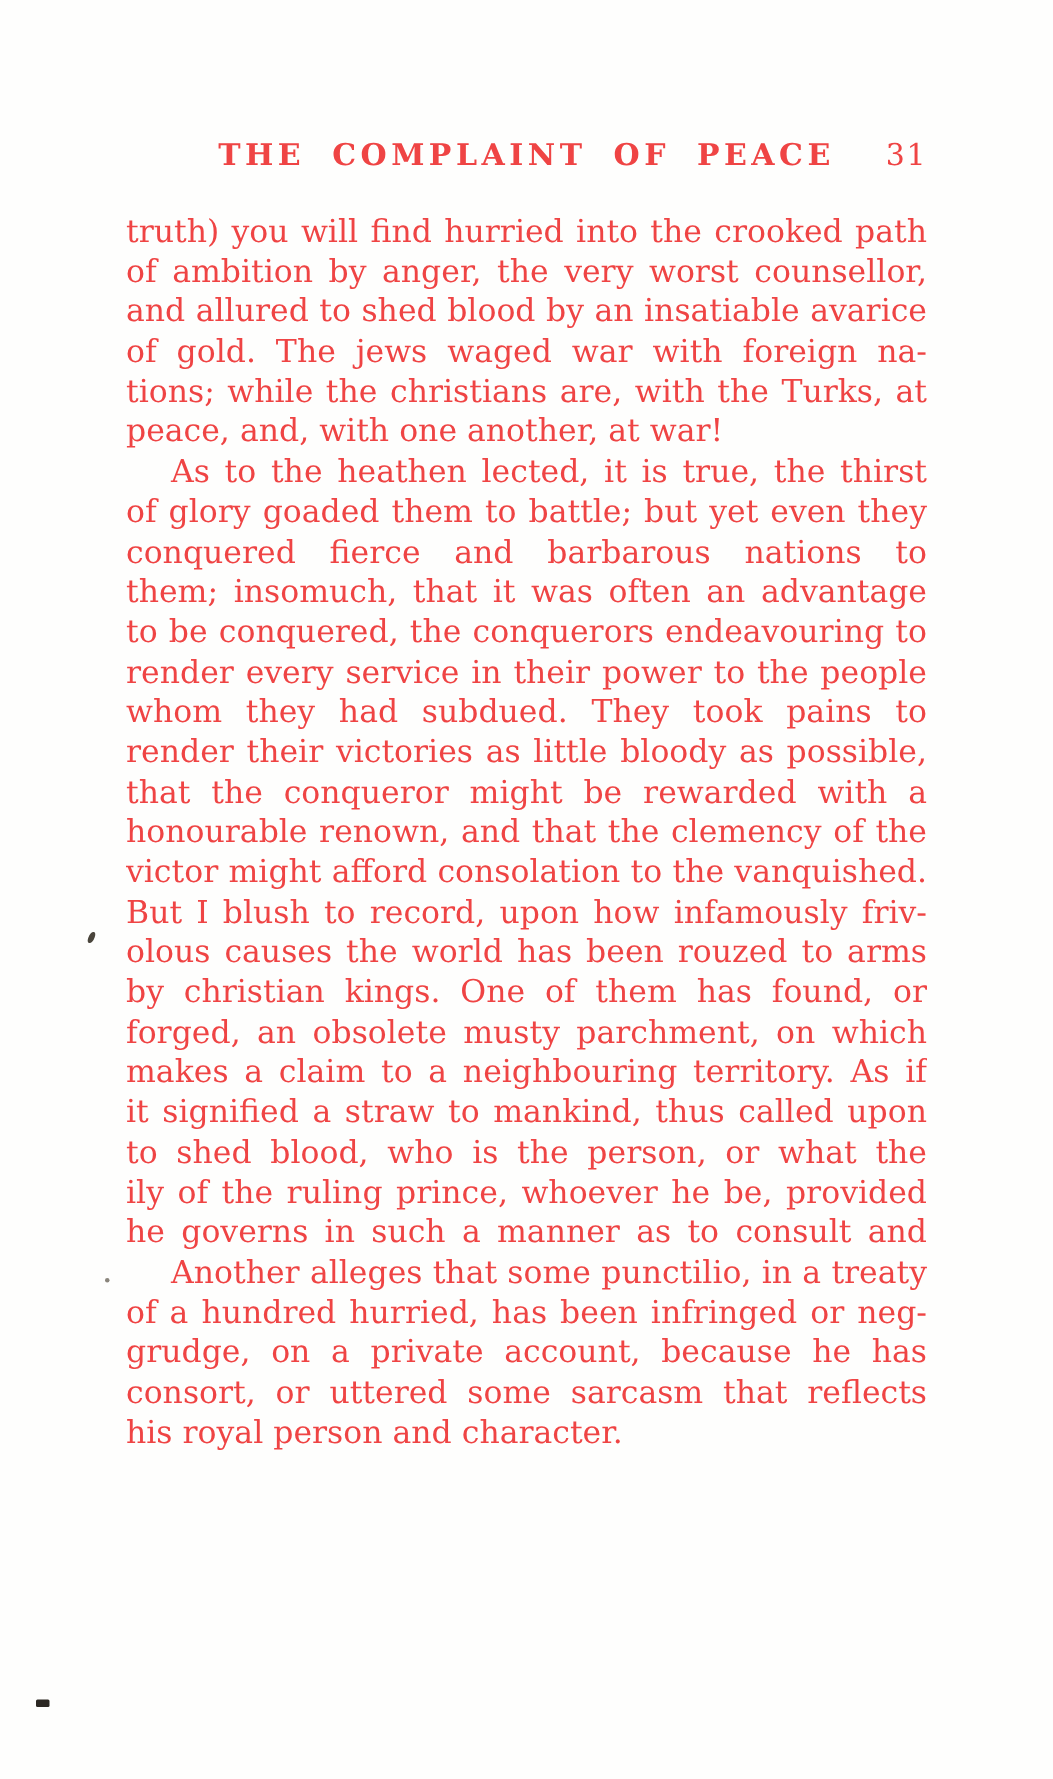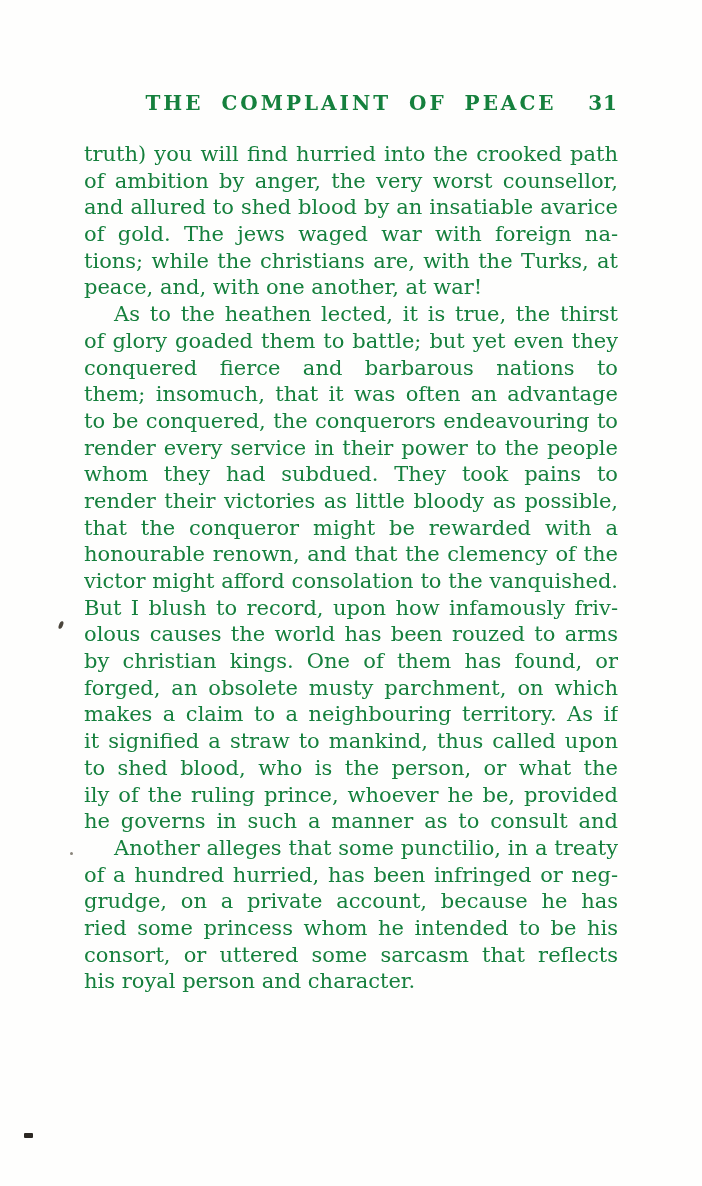--- a/index.html
+++ b/index.html
@@ -5,21 +5,21 @@
   html, body {
     margin: 0;
     padding: 0;
     background: #ffffff;
   }
   .page {
     position: relative;
     width: 702px;
     height: 1186px;
     background: #fefefd;
-    color: #15803d;
+    color: #ef4444;
     font-family: "DejaVu Serif", serif;
     overflow: hidden;
   }
   
   .running-head {
     position: absolute;
     left: 84px;
     top: 91px;
     width: 534px;
     height: 26px;
@@ -31,21 +31,21 @@
     font-weight: bold;
     letter-spacing: 3px;
     word-spacing: 8px;
     white-space: nowrap;
   }
   .running-head .folio {
     position: absolute;
     right: 0;
     top: 0;
     font-size: 20px;
-    font-weight: bold;
+    font-weight: normal;
     letter-spacing: 1px;
   }
   
   .text-block {
     position: absolute;
     left: 84px;
     top: 141px;
     width: 534px;
     font-size: 21px;
     line-height: 26.7px;
@@ -135,21 +135,20 @@
       <div class="line">it signified a straw to mankind, thus called upon</div>
       <div class="line">to shed blood, who is the person, or what the fam-</div>
       <div class="line">ily of the ruling prince, whoever he be, provided</div>
       <div class="line">he governs in such a manner as to consult and pro-</div>
     </div>
 
     <div>
       <div class="line indent">Another alleges that some punctilio, in a treaty</div>
       <div class="line">of a hundred hurried, has been infringed or neg-</div>
       <div class="line">grudge, on a private account, because he has mar-</div>
-      <div class="line">ried some princess whom he intended to be his</div>
       <div class="line">consort, or uttered some sarcasm that reflects upon</div>
       <div class="line end">his royal person and character.</div>
     </div>
 
   </div>
 
   <div class="speck comma"></div>
   <div class="speck dot"></div>
   <div class="speck dash"></div>
 

